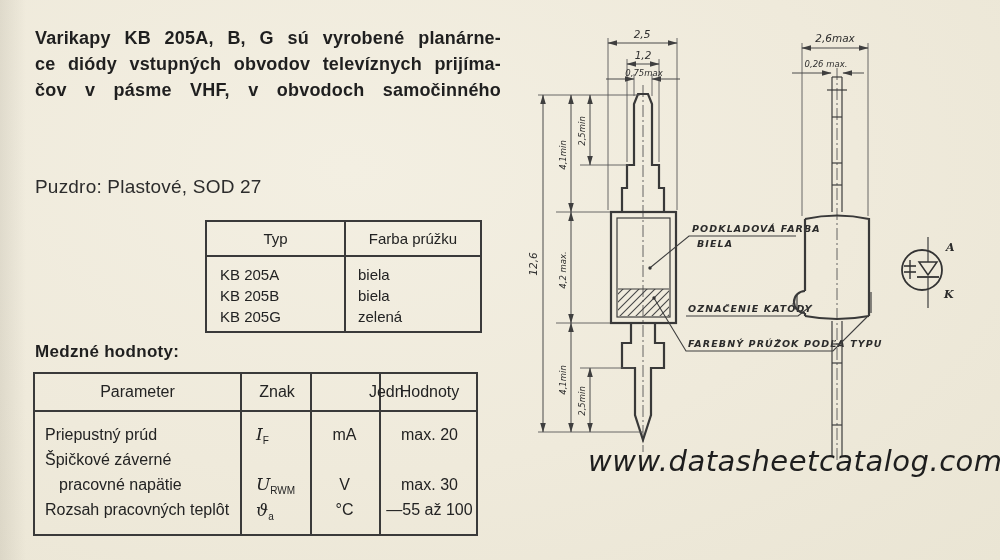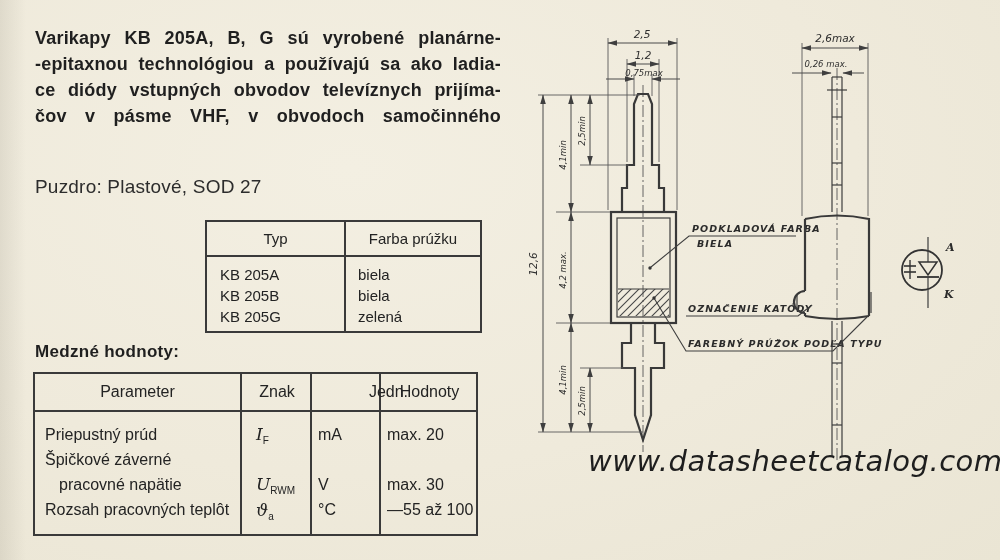--- a/index.html
+++ b/index.html
@@ -34,21 +34,21 @@
     border:2px solid #3a3a3a; box-sizing:border-box; font-size:16px; color:#232323;}
   .tbl2 .hrow{position:absolute; left:0; top:0; right:0; height:38px; border-bottom:2px solid #3a3a3a; box-sizing:border-box;}
   .tbl2 .v1{left:205px;} .tbl2 .v2{left:275px;} .tbl2 .v3{left:344px;}
   .tbl2 .vline{position:absolute; top:0; bottom:0; width:0; border-left:2px solid #3a3a3a;}
   .tbl2 .hcell{position:absolute; top:9px; text-align:center;}
   .tbl2 .h1{left:0; width:205px;} .tbl2 .h2{left:205px; width:74px;}
   .tbl2 .h3{left:275px; width:69px;margin-left:44px;} .tbl2 .h4{left:344px; width:101px;}
   .tbl2 .line{position:absolute; white-space:nowrap;}
   .sym{font-family:"DejaVu Serif", serif; font-style:italic; font-size:17px;}
   .tbl2 sub{font-size:10px; font-style:normal; font-family:"Liberation Sans", sans-serif;}
-  .cc{margin-left:8px;}
+  .cc{text-align:center;}
   .c-znak{left:205px; width:70px; padding-left:16px; box-sizing:border-box;}
   .c-jedn{left:275px; width:69px;} .c-hodn{left:344px; width:101px;}
   
   .drawing{position:absolute; left:500px; top:0; width:500px; height:500px;}
   .ol{stroke:#393939; stroke-width:2.2; fill:none; stroke-linejoin:miter;}
   .ol2{stroke:#3d3d3d; stroke-width:1.2; fill:none;}
   .dim{stroke:#4a4a4a; stroke-width:1; fill:none;}
   .ext{stroke:#5a5a5a; stroke-width:.9; fill:none;}
   .cl{stroke:#565656; stroke-width:.9; stroke-dasharray:12 3 2 3; fill:none;}
   .ldr{stroke:#3f3f3f; stroke-width:1.1; fill:none;}
@@ -60,21 +60,20 @@
   .watermark{position:absolute; left:588px; top:444px; font-style:italic; font-size:29px;
     letter-spacing:.5px; color:#1e1e1e; font-family:"DejaVu Sans", sans-serif;}
 </style>
 </head>
 <body>
 
 <div class="page">
 
   <div class="intro">
     <div class="jline">Varikapy KB 205A, B, G sú vyrobené planárne-</div>
-    <div class="jline">-epitaxnou technológiou a používajú sa ako ladia-</div>
     <div class="jline">ce diódy vstupných obvodov televíznych prijíma-</div>
     <div class="jline">čov v pásme VHF, v obvodoch samočinného</div>
   </div>
 
   <div class="package-line">Puzdro: Plastové, SOD 27</div>
 
   <div class="tbl1">
     <div class="hrow"></div>
     <div class="vline"></div>
     <div class="hcell c1">Typ</div>

